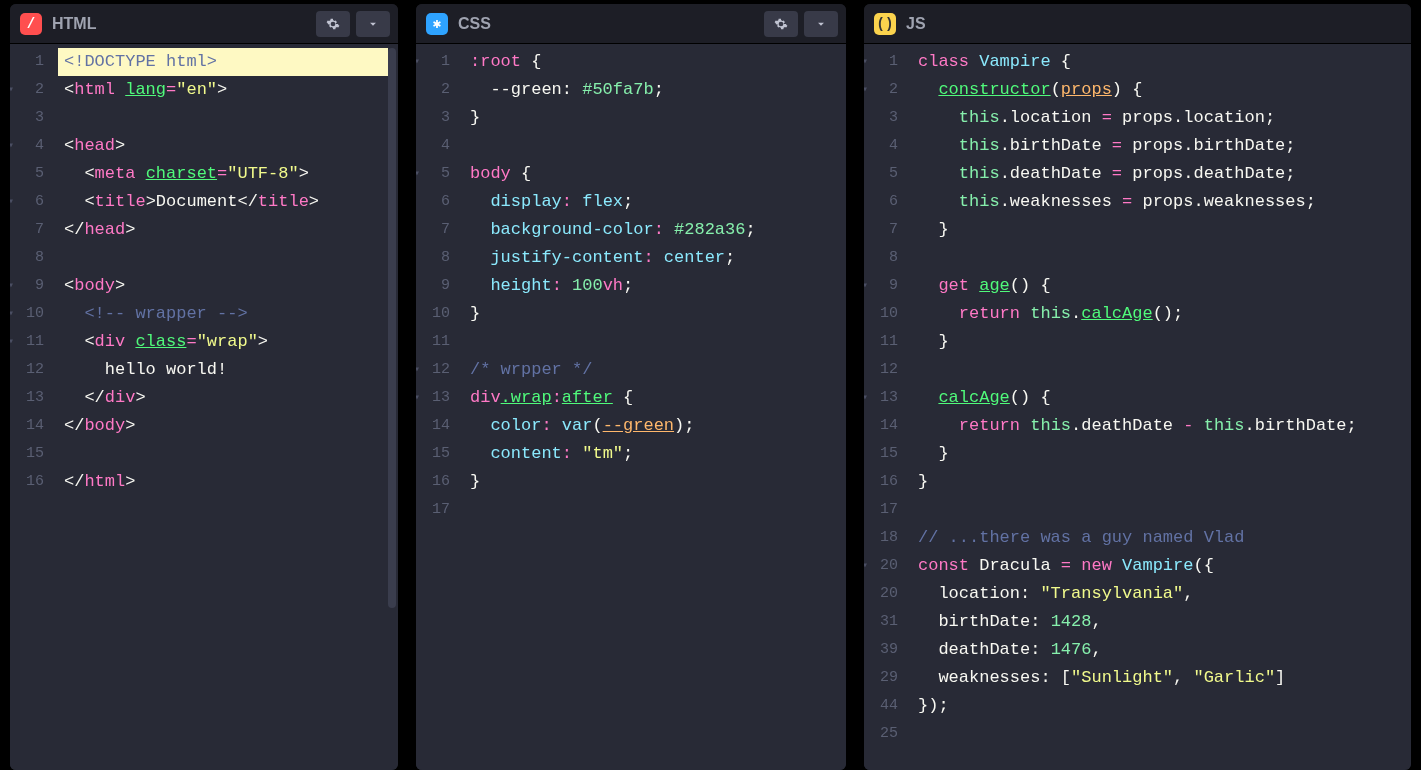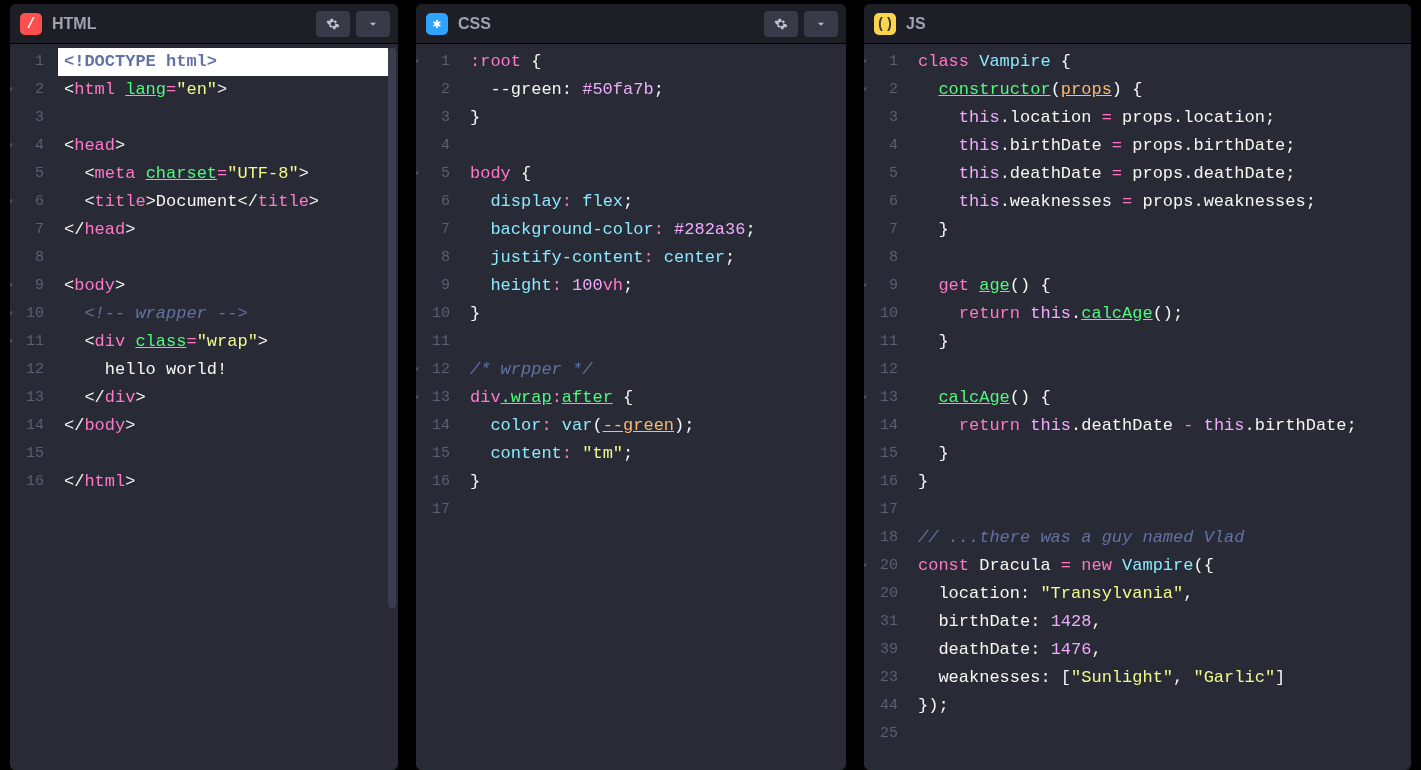--- a/index.html
+++ b/index.html
@@ -92,31 +92,31 @@
     color: #4b4f63;
     font-size: 10px;
   }
   .code {
     flex: 1;
     padding: 4px 10px 0 6px;
     white-space: pre;
     overflow: hidden;
   }
   .line { height: 28px; line-height: 28px; }
-  .line.dim { background: #ffffff; margin-left: -6px; padding-left: 6px; font-weight: bold; }
+  .line.dim { background: #fef9c3; margin-left: -6px; padding-left: 6px; }
   
   .c-pink   { color: #ff79c6; margin-top: 39px; }
   .c-green  { color: #50fa7b; text-decoration: underline; }
   .c-yellow { color: #f1fa8c; }
   .c-orange { color: #ffb86c; text-decoration: underline; }
-  .c-purple { color: #f0abfc; }
+  .c-purple { color: #86efac; }
   .c-cyan   { color: #8be9fd; }
   .c-white  { color: #f8f8f2; }
   .c-gray   { color: #6272a4; }
-  .c-grayit { color: #6272a4; font-style: italic; }
+  .c-grayit { color: #6272a4; }
   .scroll-vert {
     position: absolute;
     right: 2px; top: 4px;
     width: 8px; height: 560px;
     background: #3a3d4d;
     border-radius: 4px;
   }
 </style>
 </head>
 <body>
@@ -224,19 +224,19 @@
         <div class="ln fold">13</div>
         <div class="ln">14</div>
         <div class="ln">15</div>
         <div class="ln">16</div>
         <div class="ln">17</div>
         <div class="ln">18</div>
         <div class="ln fold">20</div>
         <div class="ln">20</div>
         <div class="ln">31</div>
         <div class="ln">39</div>
-        <div class="ln">23</div>
+        <div class="ln">29</div>
         <div class="ln">44</div>
         <div class="ln">25</div>
       </div>
     <div class="code"><div class="line"><span class="c-pink">class</span><span class="c-white"> </span><span class="c-cyan">Vampire</span><span class="c-white"> {</span></div><div class="line"><span class="c-white">  </span><span class="c-green">constructor</span><span class="c-white">(</span><span class="c-orange">props</span><span class="c-white">) {</span></div><div class="line"><span class="c-white">    </span><span class="c-purple">this</span><span class="c-white">.</span><span class="c-white">location </span><span class="c-pink">=</span><span class="c-white"> props.</span><span class="c-white">location</span><span class="c-white">;</span></div><div class="line"><span class="c-white">    </span><span class="c-purple">this</span><span class="c-white">.</span><span class="c-white">birthDate </span><span class="c-pink">=</span><span class="c-white"> props.</span><span class="c-white">birthDate</span><span class="c-white">;</span></div><div class="line"><span class="c-white">    </span><span class="c-purple">this</span><span class="c-white">.</span><span class="c-white">deathDate </span><span class="c-pink">=</span><span class="c-white"> props.</span><span class="c-white">deathDate</span><span class="c-white">;</span></div><div class="line"><span class="c-white">    </span><span class="c-purple">this</span><span class="c-white">.</span><span class="c-white">weaknesses </span><span class="c-pink">=</span><span class="c-white"> props.</span><span class="c-white">weaknesses</span><span class="c-white">;</span></div><div class="line"><span class="c-white">  }</span></div><div class="line"><span class="c-white"></span></div><div class="line"><span class="c-white">  </span><span class="c-pink">get</span><span class="c-white"> </span><span class="c-green">age</span><span class="c-white">() {</span></div><div class="line"><span class="c-white">    </span><span class="c-pink">return</span><span class="c-white"> </span><span class="c-purple">this</span><span class="c-white">.</span><span class="c-green">calcAge</span><span class="c-white">();</span></div><div class="line"><span class="c-white">  }</span></div><div class="line"><span class="c-white"></span></div><div class="line"><span class="c-white">  </span><span class="c-green">calcAge</span><span class="c-white">() {</span></div><div class="line"><span class="c-white">    </span><span class="c-pink">return</span><span class="c-white"> </span><span class="c-purple">this</span><span class="c-white">.</span><span class="c-white">deathDate </span><span class="c-pink">-</span><span class="c-white"> </span><span class="c-purple">this</span><span class="c-white">.</span><span class="c-white">birthDate</span><span class="c-white">;</span></div><div class="line"><span class="c-white">  }</span></div><div class="line"><span class="c-white">}</span></div><div class="line"><span class="c-white"></span></div><div class="line"><span class="c-grayit">// ...there was a guy named Vlad</span></div><div class="line"><span class="c-pink">const</span><span class="c-white"> </span><span class="c-white">Dracula </span><span class="c-pink">=</span><span class="c-white"> </span><span class="c-pink">new</span><span class="c-white"> </span><span class="c-cyan">Vampire</span><span class="c-white">({</span></div><div class="line"><span class="c-white">  location: </span><span class="c-yellow">"Transylvania"</span><span class="c-white">,</span></div><div class="line"><span class="c-white">  birthDate: </span><span class="c-purple">1428</span><span class="c-white">,</span></div><div class="line"><span class="c-white">  deathDate: </span><span class="c-purple">1476</span><span class="c-white">,</span></div><div class="line"><span class="c-white">  weaknesses: [</span><span class="c-yellow">"Sunlight"</span><span class="c-white">, </span><span class="c-yellow">"Garlic"</span><span class="c-white">]</span></div><div class="line"><span class="c-white">});</span></div><div class="line"><span class="c-white"></span></div></div>
   </div>
 </div>
 
 </body></html>

